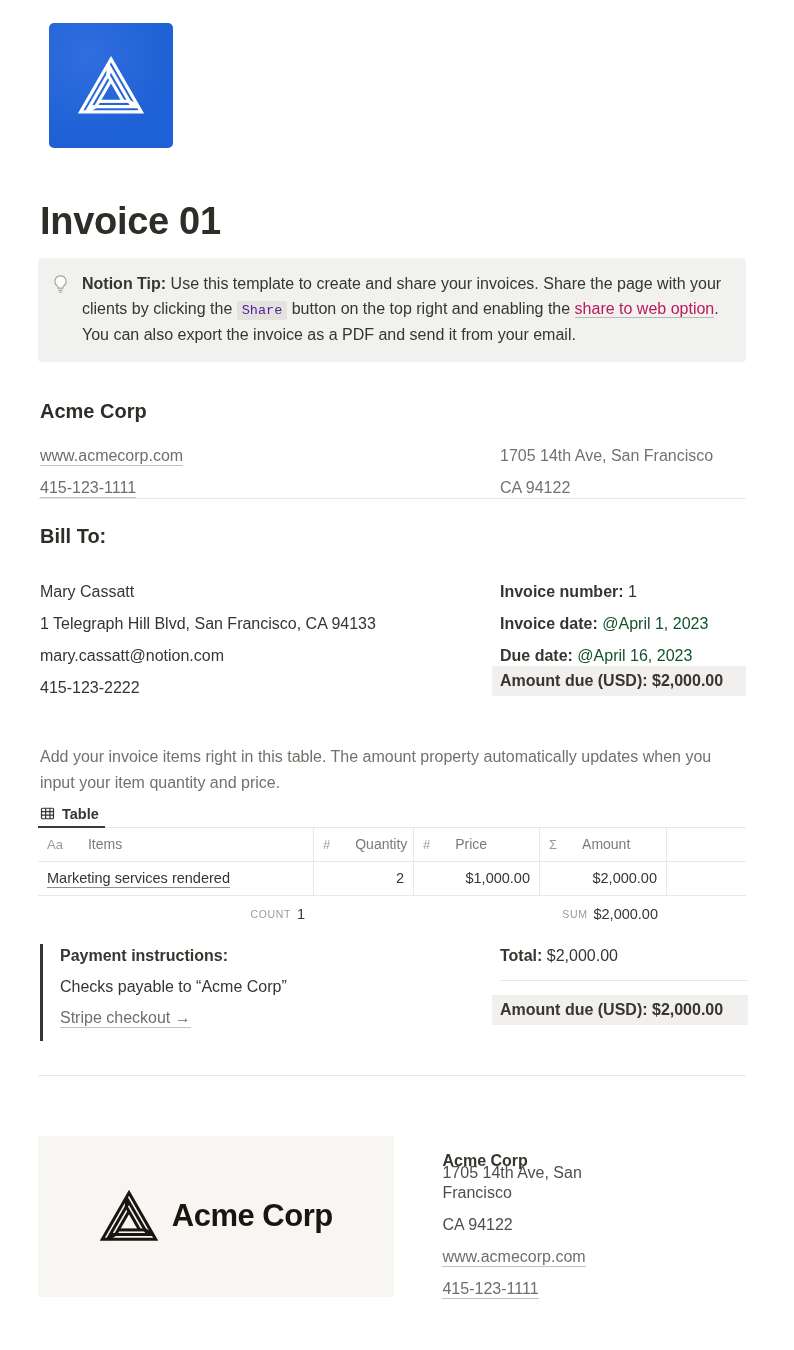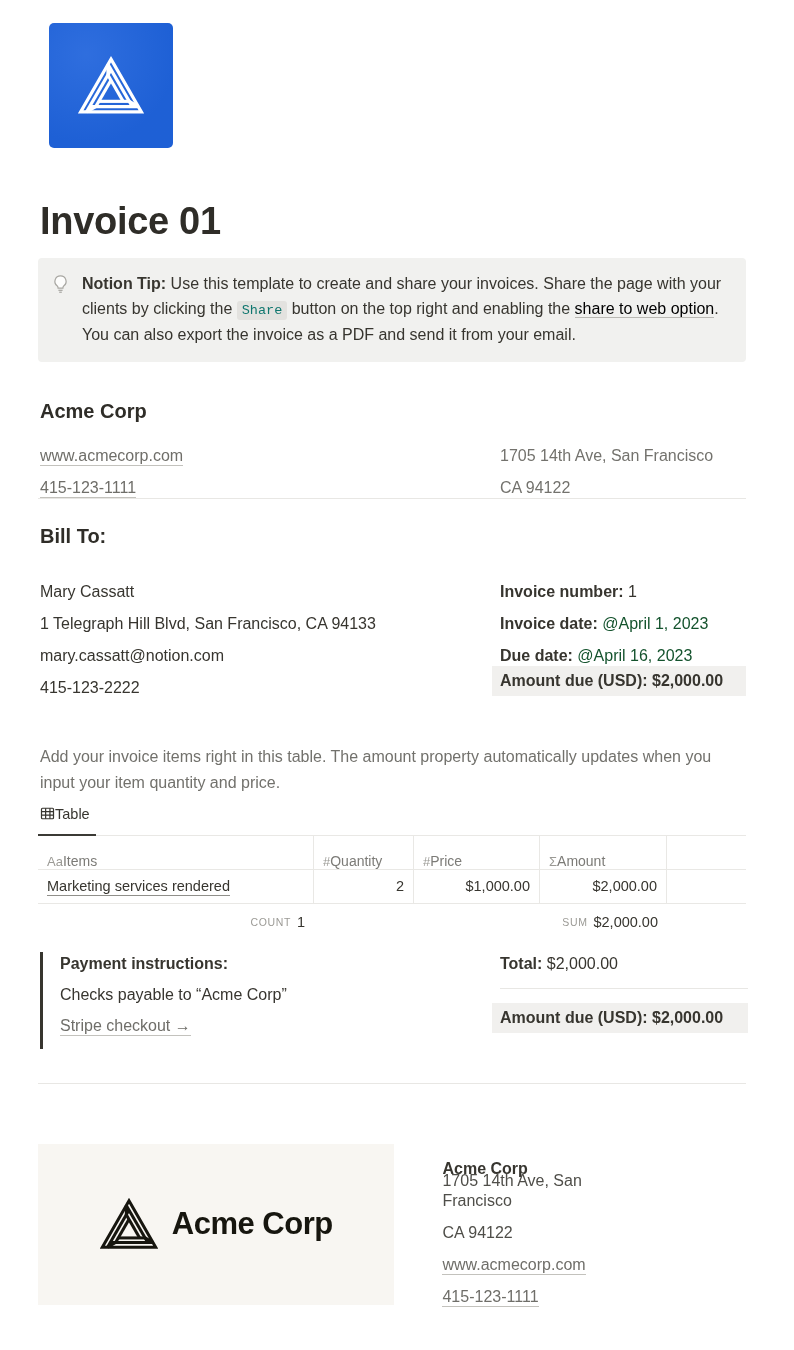--- a/index.html
+++ b/index.html
@@ -37,25 +37,25 @@
     background: #f1f1ef; border-radius: 4px;
     padding: 14px 16px 14px 12px;
     display: flex; gap: 10px;
     width: 708px;
   }
   .callout-icon { flex: 0 0 22px; padding-top: 1px; }
   .callout-text { font-size: 16px; line-height: 24.5px; color: #37352f; }
   .callout-text b { font-weight: 700; }
   .code-chip {
     font-family: "Liberation Mono", "DejaVu Sans Mono", monospace;
-    font-size: 13.5px; color: #0f766e;
+    font-size: 13.5px; color: #4c1d95;
     background: #e3e2df; border-radius: 3px; padding: 2px 5px;
   }
   .inline-link {
-    color: #000000;
+    color: #be185d;
     border-bottom: 1px solid #b9b8b3;
     cursor: pointer;
   }
 
   .section-heading { font-size: 20px; font-weight: 700; color: #2f2d28; }
 
   .two-col { display: grid; grid-template-columns: 460px 246px; }
   .line { font-size: 16px; line-height: 20px; height: 32px; display: flex; align-items: flex-end; }
   .gray-text { color: #73726d; }
   .link {
@@ -76,32 +76,32 @@
     background: #f1f0ee; height: 30px; padding: 0 8px; margin-left: -8px;
     display: flex; align-items: center; font-weight: 700; width: 254px;
   }
 
   .items-intro { margin-top: 46px; font-size: 16px; line-height: 26px; color: #72716c; width: 700px; }
 
   
   .table-wrap { margin-left: -2px; width: 708px; }
   .table-tab-row { margin-top: 8px; border-bottom: 1px solid #e9e8e5; display: flex; }
   .table-tab {
-    display: flex; align-items: center; 
-    font-size: 14.5px; font-weight: 400; color: #37352f;
-    padding: 2px 6px 13px 2px; position: relative; cursor: pointer;
+    display: flex; align-items: center; gap: 7px;
+    font-size: 14.5px; font-weight: 700; color: #37352f;
+    padding: 2px 6px 5px 2px; position: relative; cursor: pointer;
   }
   .table-tab::after {
     content: ""; position: absolute; left: 0; right: 0; bottom: -1px;
     height: 2px; background: #3b3a35;
   }
   .tbl-grid { display: grid; grid-template-columns: 276px 100px 126px 127px 1fr; }
   .tbl-header { border-bottom: 1px solid #e9e8e5; }
   .th {
-    height: 33px; display: flex; align-items: flex-end; gap: 0;
+    height: 33px; display: flex; align-items: center; gap: 25px;
     font-size: 14px; color: #7c7b77; padding: 0 9px;
     border-right: 1px solid #e9e8e5; cursor: pointer;
   }
   .th.no-border { border-right: none; }
   .col-type-icon { font-size: 13px; color: #9b9a95; }
   .tbl-row { border-bottom: 1px solid #e9e8e5; }
   .td {
     height: 33px; display: flex; align-items: center;
     font-size: 14.5px; padding: 0 9px; border-right: 1px solid #e9e8e5;
     cursor: text;

